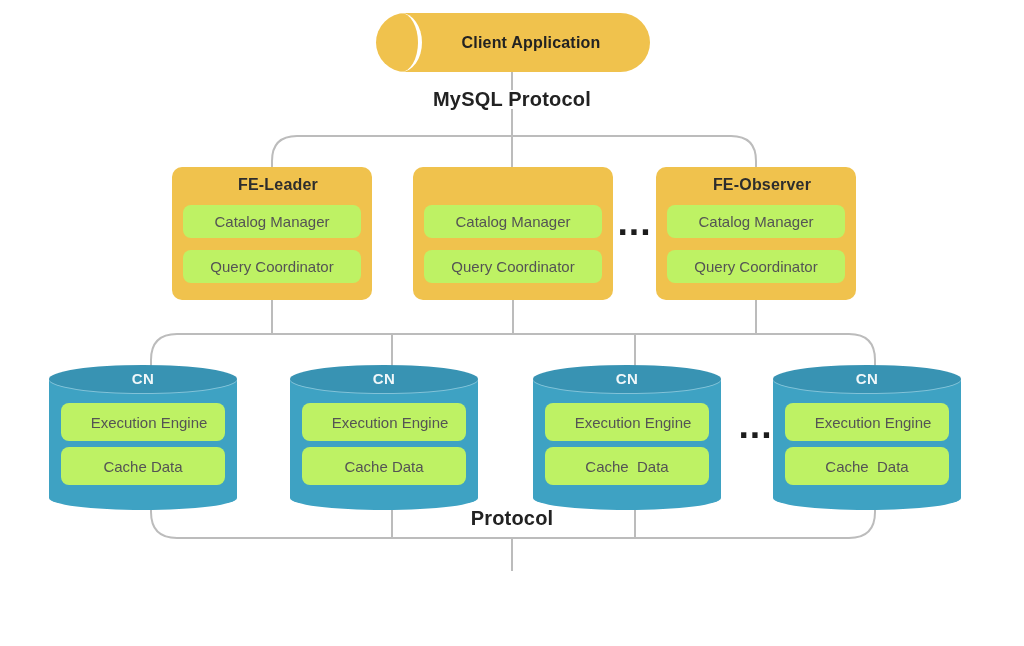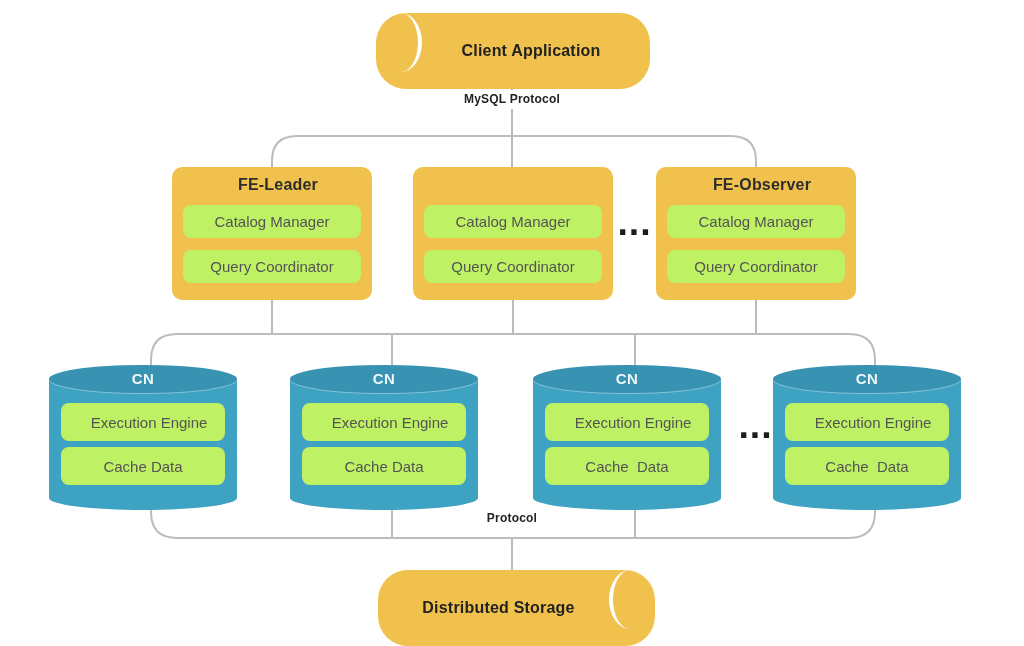--- a/index.html
+++ b/index.html
@@ -6,40 +6,40 @@
   #canvas {
     position:relative; width:1024px; height:646px; background:#ffffff;
     font-family:"Liberation Sans", sans-serif; overflow:hidden;
   }
   
   #wires { position:absolute; left:0; top:0; z-index:0; }
   .wire { fill:none; stroke:var(--connector-gray,#BCBCBC); stroke-width:2; }
 
   
   .hcyl {
-    position:absolute; height:76px; background:var(--node-yellow,#F0C24D);
+    position:absolute; height:59px; background:var(--node-yellow,#F0C24D);
     border-radius:30px; z-index:2;
   }
   .hcyl .cap {
     position:absolute; top:0; width:42px; height:59px; border-radius:50%;
     background:transparent; box-sizing:border-box;
   }
   .hcyl .cap.left  { left:4px;  border-right:4px solid #ffffff; }
   .hcyl .cap.right { right:4px; border-left:4px solid #ffffff; }
   .hcyl .hcyl-label {
     position:absolute; inset:0; display:flex; align-items:center; justify-content:center;
     font-size:16px; font-weight:700; color:var(--title-text,#222222); letter-spacing:.2px;
   }
   .hcyl.cap-on-left  .hcyl-label { padding-left:36px; }
   .hcyl.cap-on-right .hcyl-label { padding-right:36px; }
 
   
   .bus-label {
     position:absolute; transform:translateX(-50%); z-index:3;
-    background:#ffffff; padding:0 8px; font-size:12px; font-weight:700;
+    background:#ffffff; padding:0 8px; font-size:20px; font-weight:700;
     color:var(--title-text,#222222); letter-spacing:.2px; line-height:19px;
   }
 
   
   .fe-node {
     position:absolute; top:167px; width:200px; height:133px;
     background:var(--node-yellow,#F0C24D); border-radius:10px; z-index:1;
   }
   .node-title {
     position:absolute; left:12px; right:0; top:9px; text-align:center;
@@ -147,18 +147,14 @@
     <div class="cn-top"></div>
     <div class="cn-title">CN</div>
     <div class="white-box b1">Execution Engine</div>
     <div class="white-box b2">Cache  Data</div>
   </div>
 
   <div class="dots" style="left:731px; top:408px;">...</div>
 
   <div class="bus-label" style="left:512px; top:509px;">Protocol</div>
 
-  <div class="hcyl cap-on-right" style="left:378px; top:570px; width:277px;">
-    <div class="cap right"></div>
-    <div class="hcyl-label">Distributed Storage</div>
-  </div>
 
 </div>
 
 </body></html>

